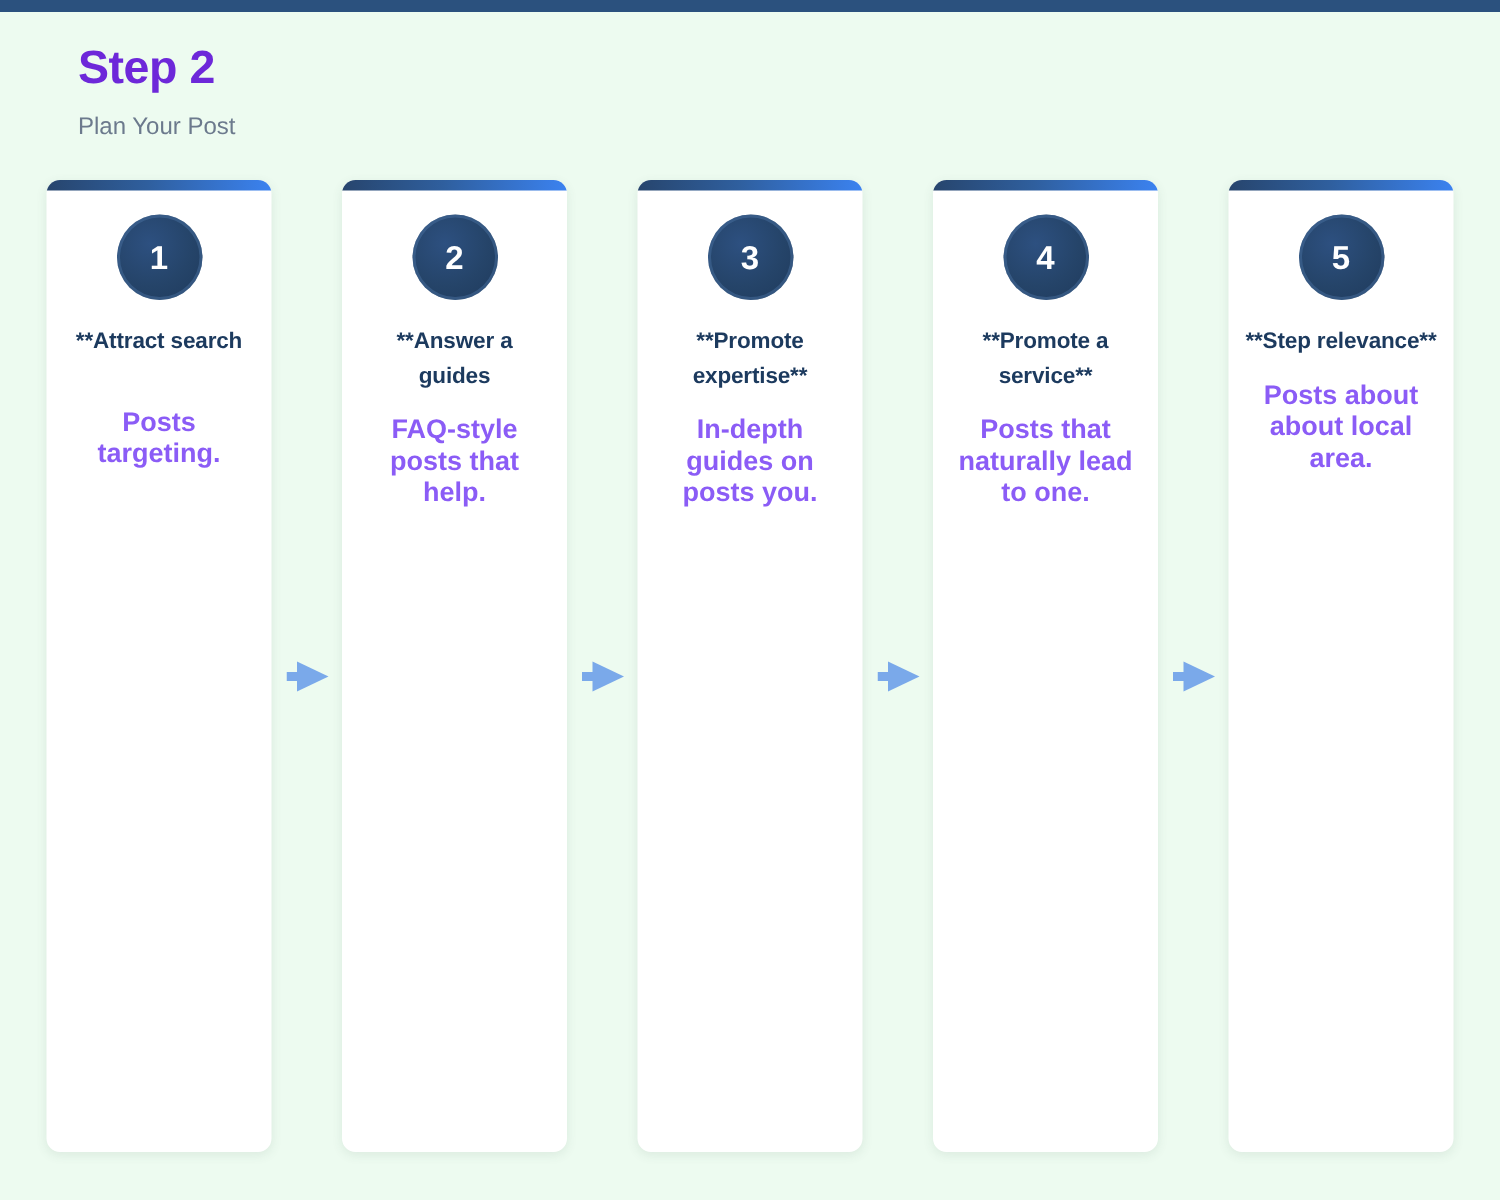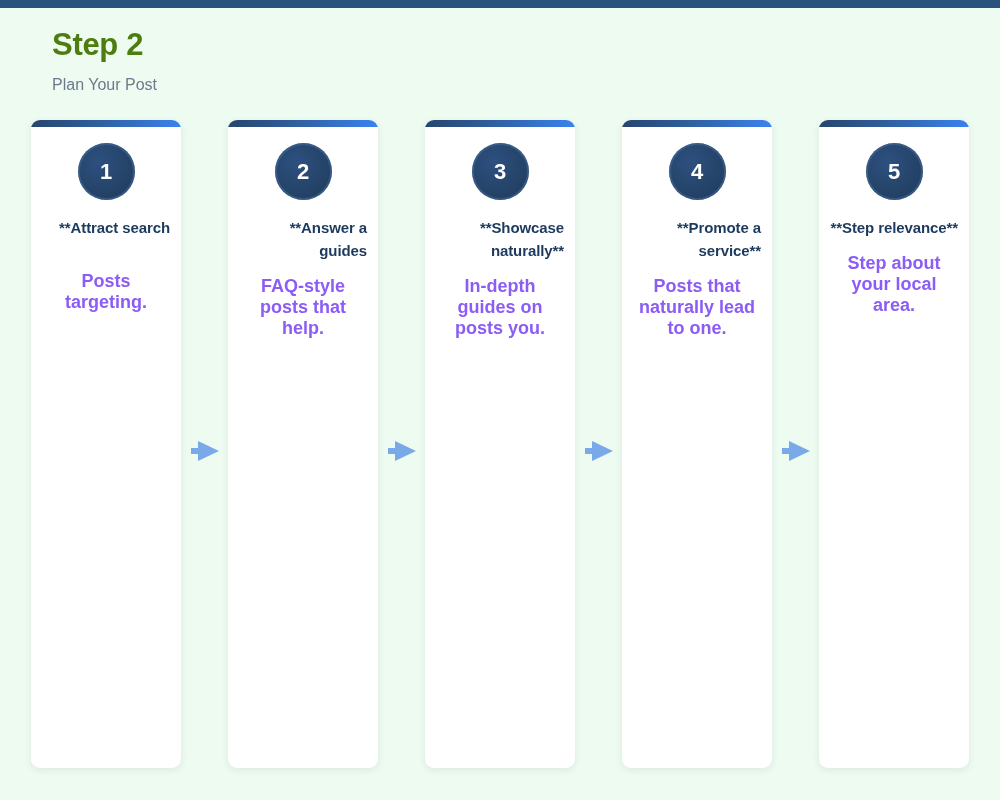--- a/index.html
+++ b/index.html
@@ -22,21 +22,21 @@
     background: #2b517e;
   }
   .header {
     position: absolute;
     left: 52px;
     top: 26px;
   }
   .page-title {
     font-size: 31px;
     font-weight: bold;
-    color: #4d7c0f;
+    color: #6d28d9;
     letter-spacing: -0.3px;
     margin: 0;
     line-height: 38px;
   }
   .page-subtitle {
     font-size: 16px;
     color: #6c7a8d;
     margin: 0;
     margin-top: 11px;
     line-height: 20px;
@@ -87,21 +87,20 @@
     font-weight: bold;
     line-height: 1;
   }
   .card-title {
     margin-top: 16px;
     font-size: 15px;
     font-weight: bold;
     color: #1c3a5e;
     line-height: 23px;
     letter-spacing: -0.1px;
-    text-align: right;
   }
   .card-desc {
     margin-top: 14px;
     font-size: 18px;
     color: #8b5cf6;
     line-height: 21px;
     font-weight: bold;
   }
   .card.first .card-desc {
     margin-top: 32px;
@@ -161,21 +160,21 @@
       <polygon points="7,3 28,13 7,23" fill="#7aa9ea"></polygon>
     </svg>
   </div>
 
   <div class="card" style="left:394px;">
     <div class="card-topbar"></div>
     <div class="card-body">
       <div class="badge">
         <span class="badge-num">3</span>
       </div>
-      <div class="card-title">**Showcase naturally**</div>
+      <div class="card-title">**Promote expertise**</div>
       <div class="card-desc">In-depth guides on posts you.</div>
     </div>
   </div>
 
   <div class="arrow" style="left:554px;">
     <svg width="30" height="26" viewBox="0 0 30 26">
       <rect x="0" y="10" width="13" height="6" fill="#7aa9ea"></rect>
       <polygon points="7,3 28,13 7,23" fill="#7aa9ea"></polygon>
     </svg>
   </div>
@@ -198,17 +197,17 @@
     </svg>
   </div>
 
   <div class="card" style="left:788px;">
     <div class="card-topbar"></div>
     <div class="card-body">
       <div class="badge">
         <span class="badge-num">5</span>
       </div>
       <div class="card-title">**Step relevance**</div>
-      <div class="card-desc">Step about your local area.</div>
+      <div class="card-desc">Posts about about local area.</div>
     </div>
   </div>
 
 </div>
 
 </body></html>

